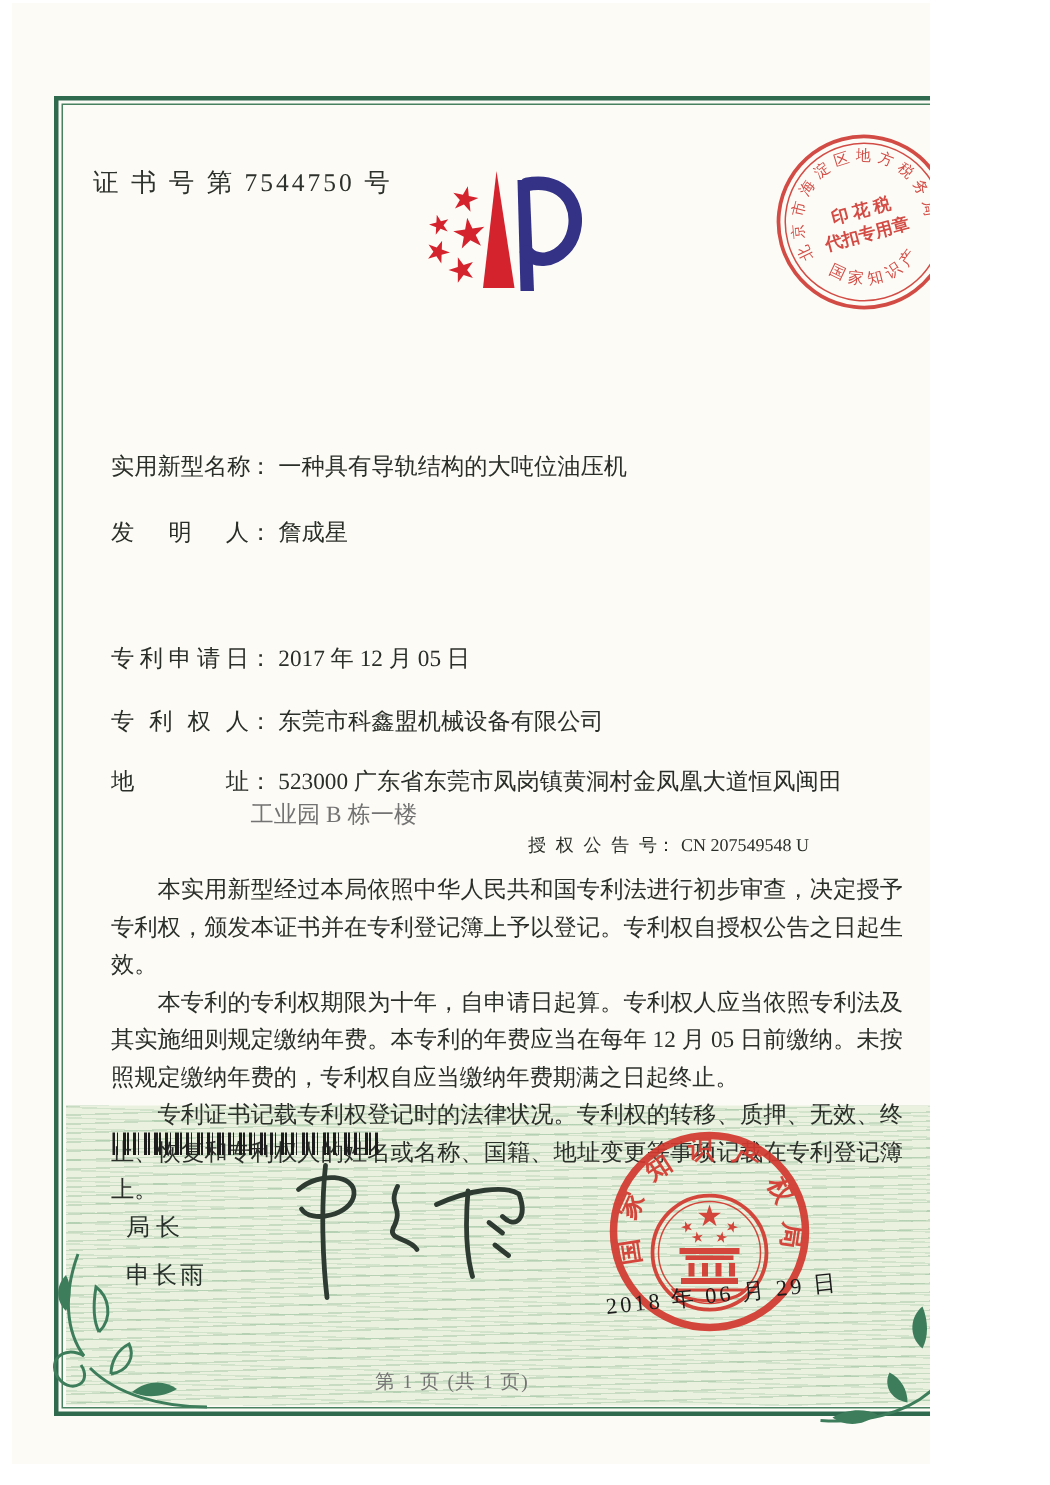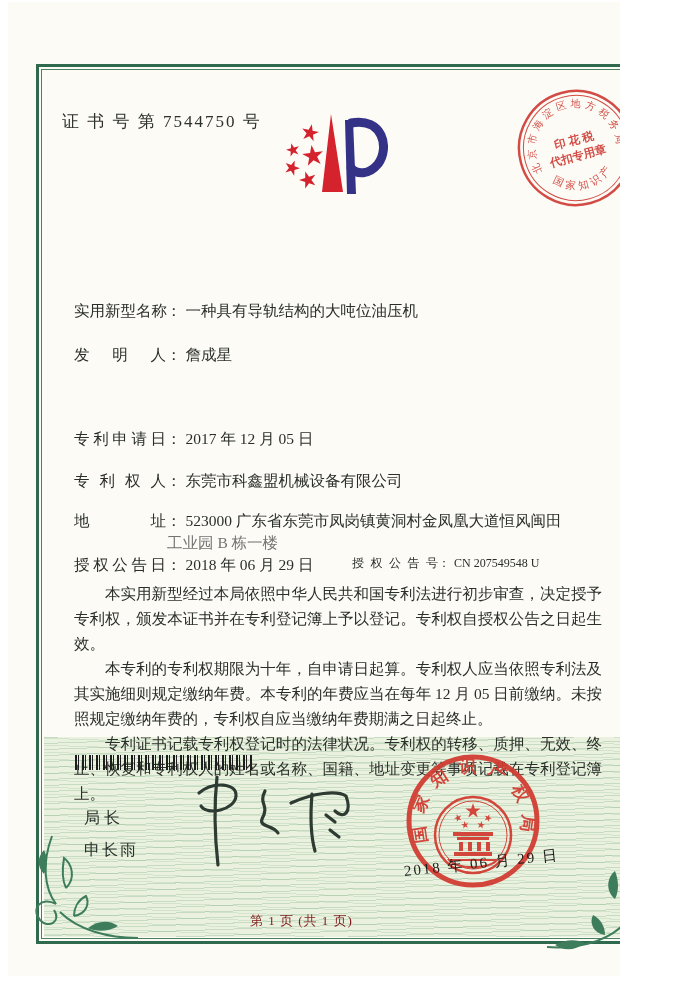--- a/index.html
+++ b/index.html
@@ -37,21 +37,21 @@
   .signer-title{position:absolute;left:84px;top:808px;font-size:16px;
      font-family:"Liberation Sans","DejaVu Sans",sans-serif;color:#27302a;letter-spacing:4px;}
   .signer-name{position:absolute;left:84px;top:840px;font-size:16px;
      font-family:Liberation Serif, serif;color:#27302a;letter-spacing:2px;}
   .signature{position:absolute;left:185px;top:763px;}
   .seal{position:absolute;left:403px;top:751px;}
   .seal-date{position:absolute;left:404px;top:862px;font-size:15px;letter-spacing:2px;color:#1c1c1c;
      transform:rotate(-6deg);transform-origin:left center;white-space:nowrap;}
   .flourish-left{position:absolute;left:30px;top:828px;}
   .flourish-right{position:absolute;left:545px;top:855px;}
-  .footer{position:absolute;left:250px;top:912px;width:200px;font-size:13px;color:#7f1d1d;
+  .footer{position:absolute;left:250px;top:912px;width:200px;font-size:13px;color:#737373;
      letter-spacing:1px;}
 </style>
 </head>
 <body>
 
 <div class="canvas">
   <div class="paper"></div>
   <div class="edge-strip-light"></div>
   <div class="edge-strip-dark"></div>
 
@@ -107,23 +107,20 @@
   <div class="row" style="top:429px">
     <span class="lbl">专利申请日</span><span class="colon">：</span><span class="val">2017 年 12 月 05 日</span>
   </div>
   <div class="row" style="top:471px">
     <span class="lbl">专利权人</span><span class="colon">：</span><span class="val">东莞市科鑫盟机械设备有限公司</span>
   </div>
   <div class="row" style="top:511px">
     <span class="lbl">地址</span><span class="colon">：</span><span class="val">523000 广东省东莞市凤岗镇黄洞村金凤凰大道恒风闽田</span>
   </div>
   <div class="addr2">工业园 B 栋一楼</div>
-  <div class="row" style="top:555px">
-    <span class="lbl">授权公告日</span><span class="colon">：</span><span class="val">2018 年 06 月 29 日</span>
-  </div>
   <div class="row2" style="top:555px">
     <span class="lbl">授权公告号</span><span class="colon">：</span><span class="val">CN 207549548 U</span>
   </div>
 
   <div class="paras">
     <p>本实用新型经过本局依照中华人民共和国专利法进行初步审查，决定授予专利权，颁发本证书并在专利登记簿上予以登记。专利权自授权公告之日起生效。</p>
     <p>本专利的专利权期限为十年，自申请日起算。专利权人应当依照专利法及其实施细则规定缴纳年费。本专利的年费应当在每年 12 月 05 日前缴纳。未按照规定缴纳年费的，专利权自应当缴纳年费期满之日起终止。</p>
     <p>专利证书记载专利权登记时的法律状况。专利权的转移、质押、无效、终止、恢复和专利权人的姓名或名称、国籍、地址变更等事项记载在专利登记簿上。</p>
   </div>
 

